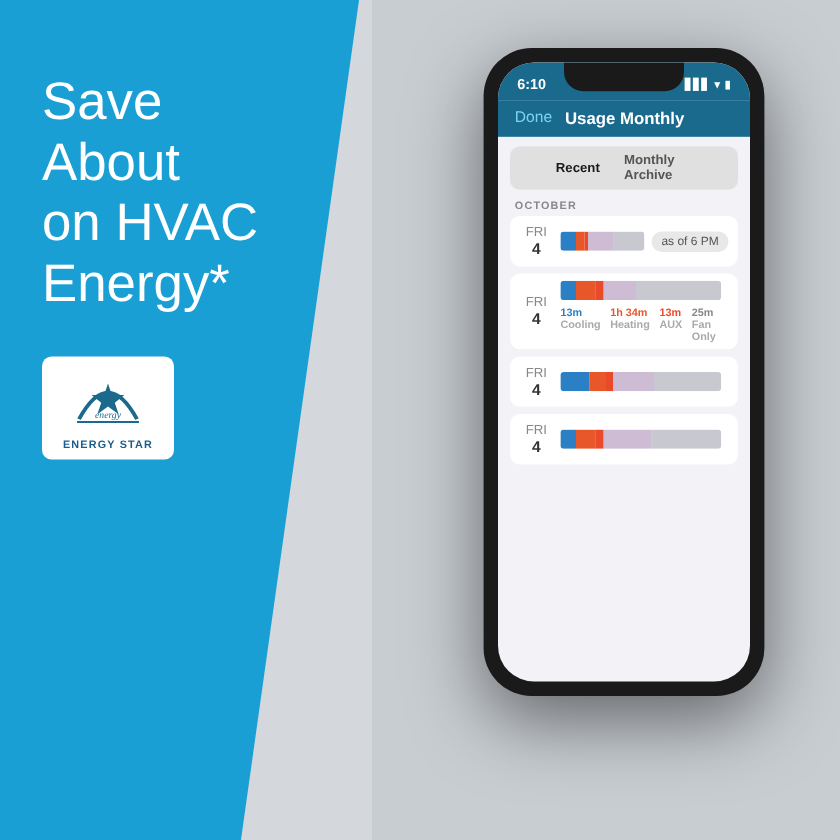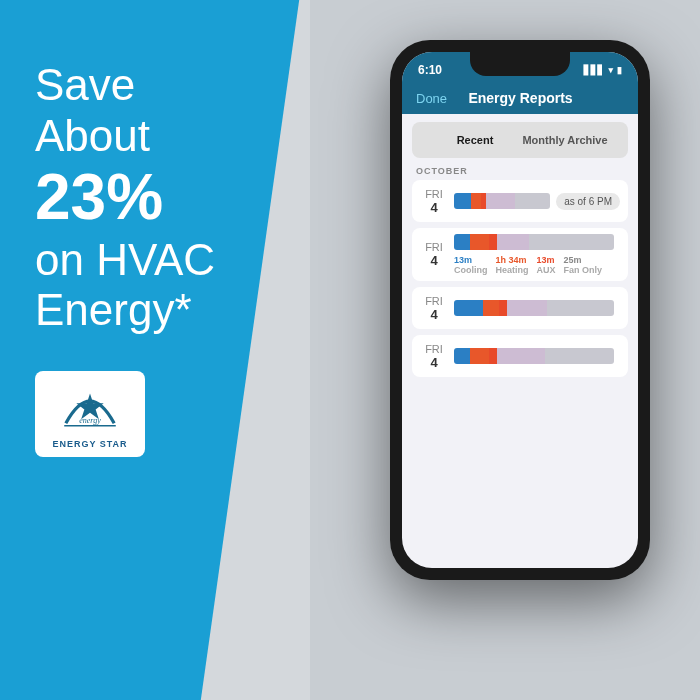--- a/index.html
+++ b/index.html
@@ -95,21 +95,21 @@
       top: 40px;
       left: 10px;
       right: -20px;
       bottom: -60px;
       display: flex;
       justify-content: center;
       align-items: flex-start;
     }
 
     .phone {
-      width: 260px;
+      width: 234px;
       height: 540px;
       background: #1a1a1a;
       border-radius: 40px;
       padding: 12px;
       box-shadow: 0 20px 60px rgba(0,0,0,0.5);
       position: relative;
     }
 
     .phone-inner {
       width: 100%;
@@ -156,21 +156,21 @@
       align-items: center;
       gap: 4px;
       font-size: 9px;
     }
 
     
     .nav-bar {
       background: #1a6a8e;
       display: flex;
       justify-content: space-between;
-      align-items: center;
+      align-items: flex-start;
       padding: 6px 14px 8px;
       color: white;
     }
 
     .nav-done {
       font-size: 13px;
       color: #7dd4f0;
     }
 
     .nav-title {
@@ -311,21 +311,20 @@
     }
   </style>
 </head>
 <body>
 
 <div class="left-panel">
   <div class="left-content">
     <div class="save-text">
       <span>Save</span><br>
       <span>About</span><br>
-      <span class="percent">23%</span>
       <span>on HVAC</span><br>
       <span>Energy*</span>
     </div>
 
     <div class="energy-star-badge">
 
       <svg class="energy-star-logo" viewBox="0 0 80 72">
 
         <path d="M10 55 Q40 0 70 55" fill="none" stroke="#1a6a8e" stroke-width="4"></path>
 
@@ -350,21 +349,21 @@
           <span class="status-time">6:10</span>
           <div class="status-icons">
             <span>▋▋▋</span>
             <span>▾</span>
             <span>▮</span>
           </div>
         </div>
 
         <div class="nav-bar">
           <span class="nav-done">Done</span>
-          <span class="nav-title">Energy Reports</span>
+          <span class="nav-title">Usage Monthly</span>
           <span class="nav-spacer"></span>
         </div>
 
         <div class="segment-control">
           <div class="segment-btn active">Recent</div>
           <div class="segment-btn inactive">Monthly Archive</div>
         </div>
 
         <div class="content-area">
           <div class="month-label">OCTOBER</div>

